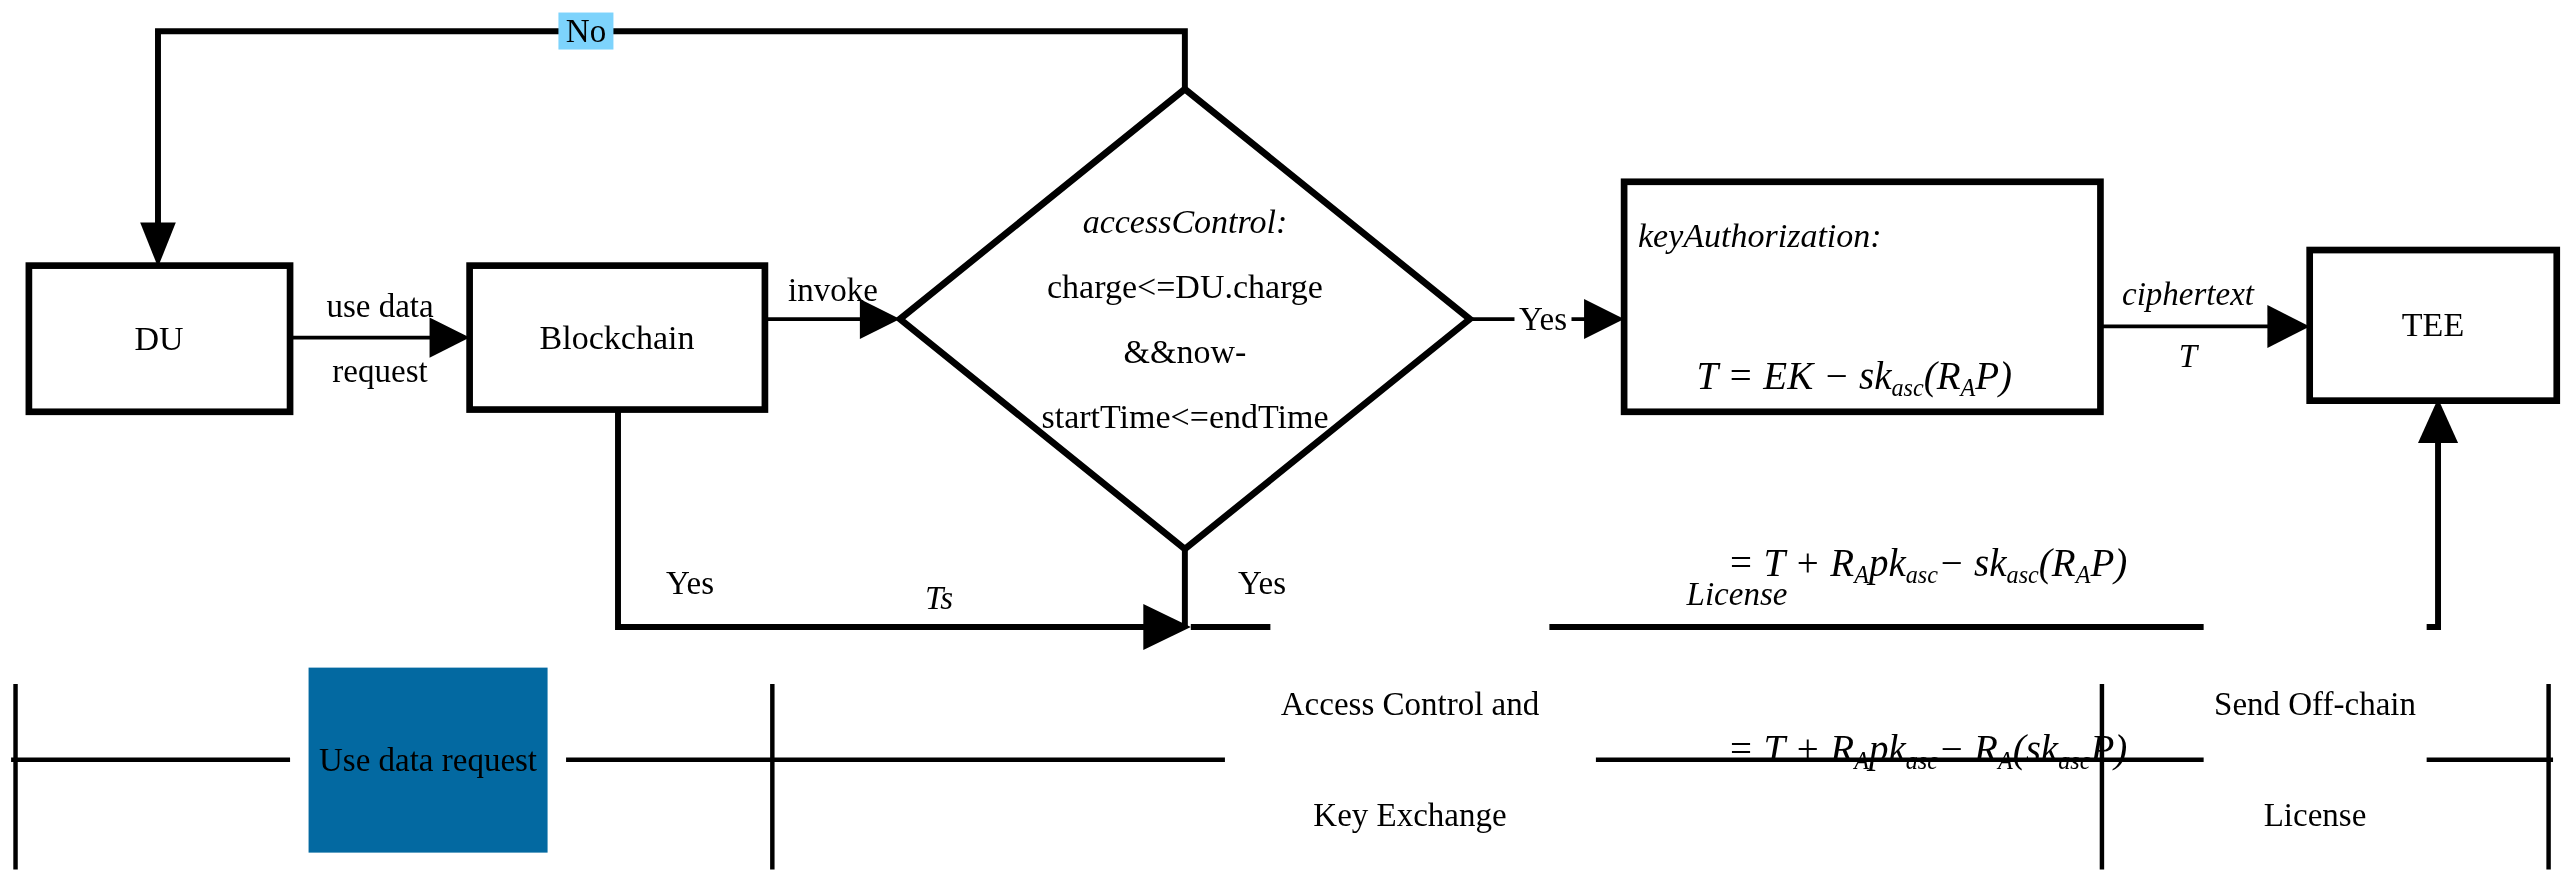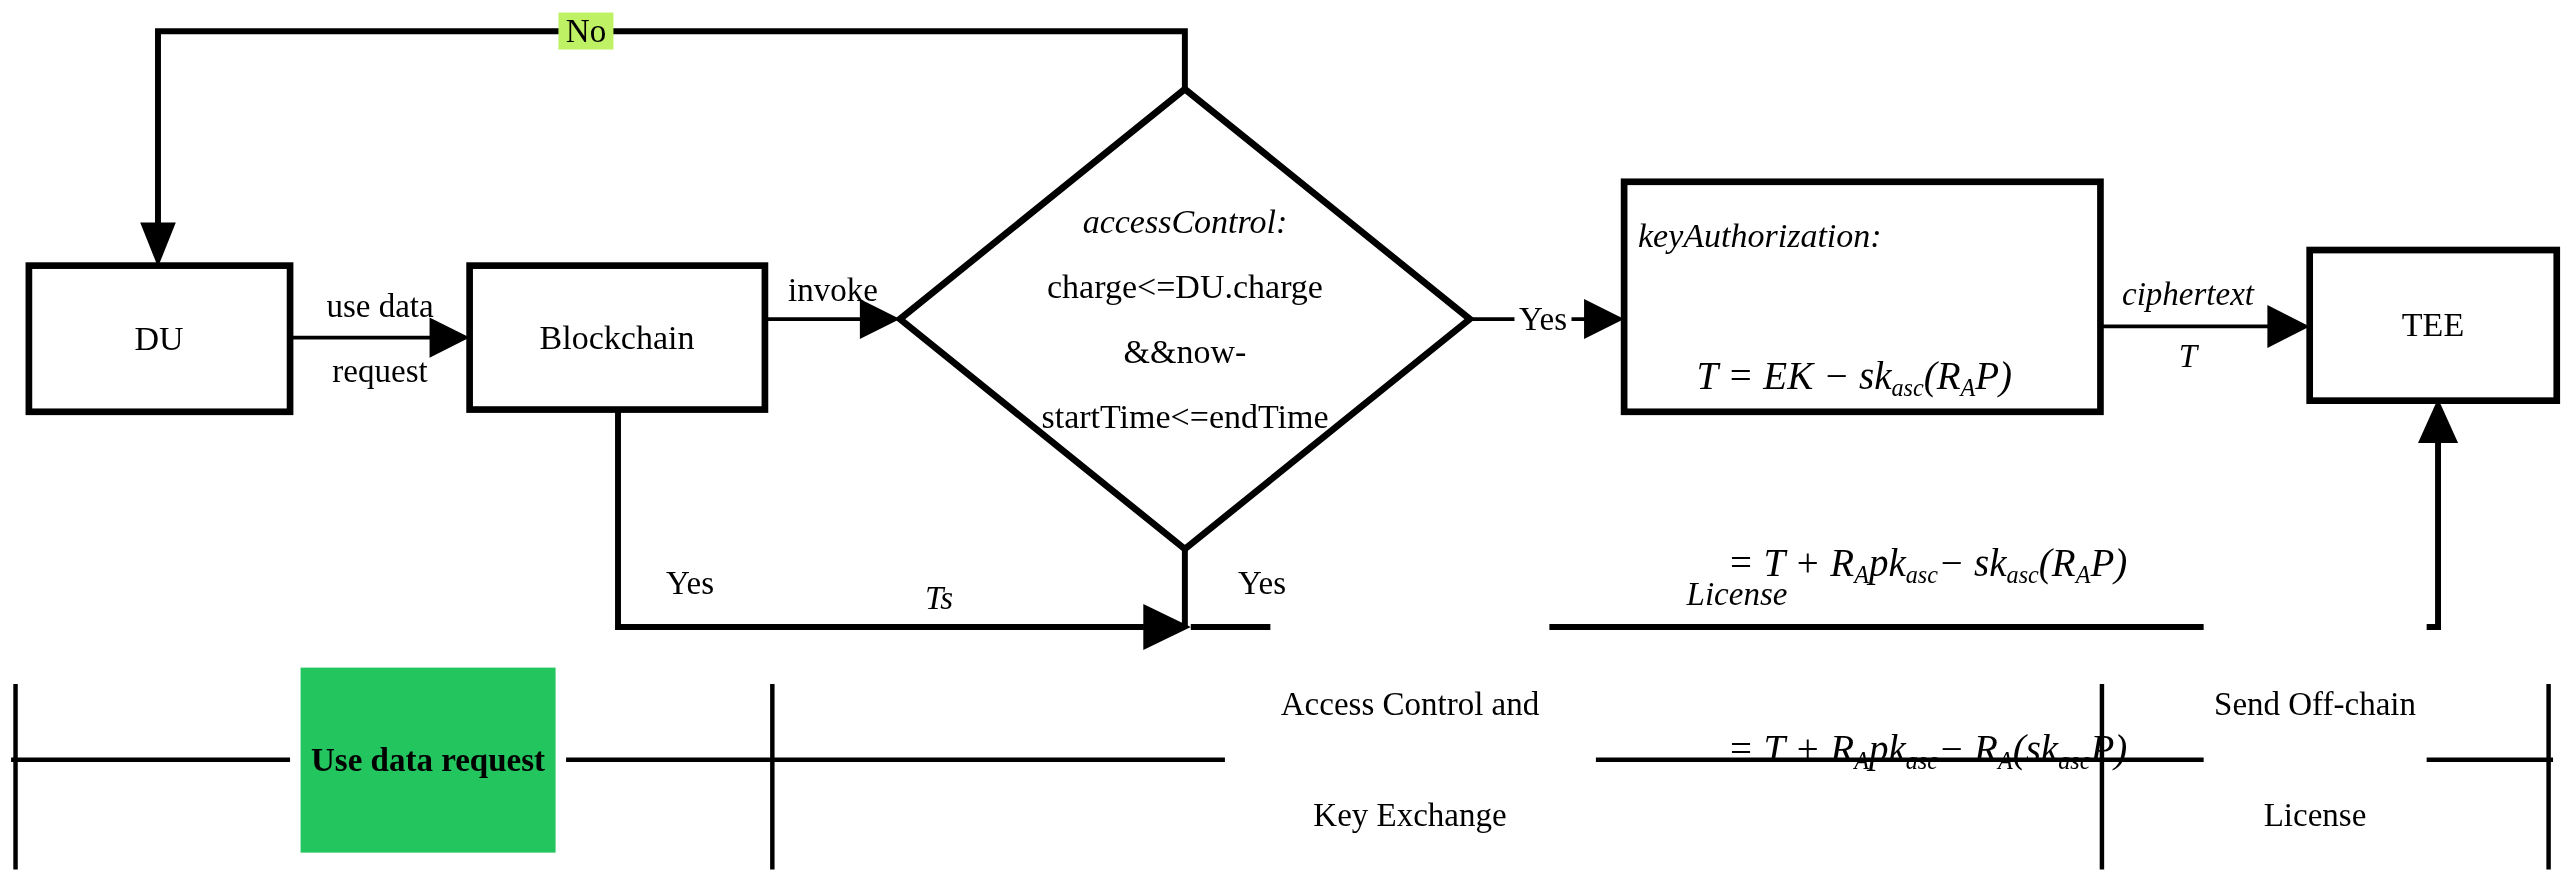--- a/index.html
+++ b/index.html
@@ -91,41 +91,41 @@
 
     <div class="mono-math" style="margin-top:12px;padding-left:31px;">
       <span>= T + R</span><sub>A</sub><span>pk</span><sub>asc</sub><span>− sk</span><sub>asc</sub><span>(R</span><sub>A</sub><span>P)</span>
     </div>
 
     <div class="mono-math" style="margin-top:12px;padding-left:31px;">
       <span>= T + R</span><sub>A</sub><span>pk</span><sub>asc</sub><span>− R</span><sub>A</sub><span>(sk</span><sub>asc</sub><span>P)</span>
     </div>
   </div>
 
-  <div class="lbl ctr edge-text" style="left:586px;top:31px;background:#bef264;padding:0 7.4px;">No</div>
+  <div class="lbl ctr edge-text" style="left:586px;top:31px;background:#7dd3fc;padding:0 7.4px;">No</div>
 
   <div class="lbl ctr edge-text" style="left:380px;top:306px;">use data</div>
   <div class="lbl ctr edge-text" style="left:380px;top:371px;">request</div>
 
   <div class="lbl ctr edge-text" style="left:833px;top:290px;">invoke</div>
 
   <div class="lbl ctr edge-text" style="left:1543px;top:319px;background:#fff;padding:0 4.5px;">Yes</div>
 
   <div class="lbl ctr edge-text" style="left:690px;top:583px;">Yes</div>
 
   <div class="lbl ctr edge-text ital" style="left:939px;top:598px;text-align:center;">Ts</div>
 
   <div class="lbl ctr edge-text" style="left:1262px;top:583px;">Yes</div>
 
   <div class="lbl ctr edge-text ital" style="left:1737px;top:594px;">License</div>
 
   <div class="lbl ctr edge-text ital" style="left:2188px;top:294px;">ciphertext</div>
   <div class="lbl ctr edge-text ital" style="left:2188px;top:356px;">T</div>
 
-  <div class="lbl ctr phase" style="left:428px;top:760px;background:#22c55e;padding:0 10.4px;font-weight:bold;">
+  <div class="lbl ctr phase" style="left:428px;top:760px;background:#0369a1;padding:0 10.4px;">
     <div>Use data request</div>
   </div>
 
   <div class="lbl ctr phase" style="left:1410px;top:760px;background:#fff;padding:0 10.4px;">
     <div>Access Control and</div>
     <div>Key Exchange</div>
   </div>
 
   <div class="lbl ctr phase" style="left:2315px;top:760px;background:#fff;padding:0 10.4px;">
     <div>Send Off-chain</div>

